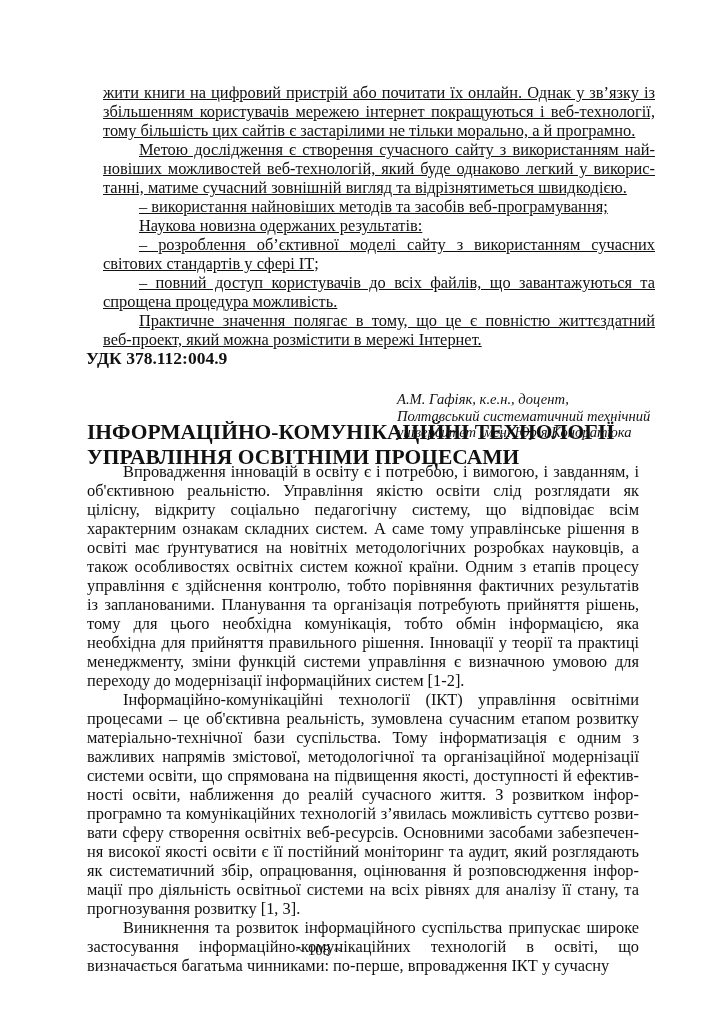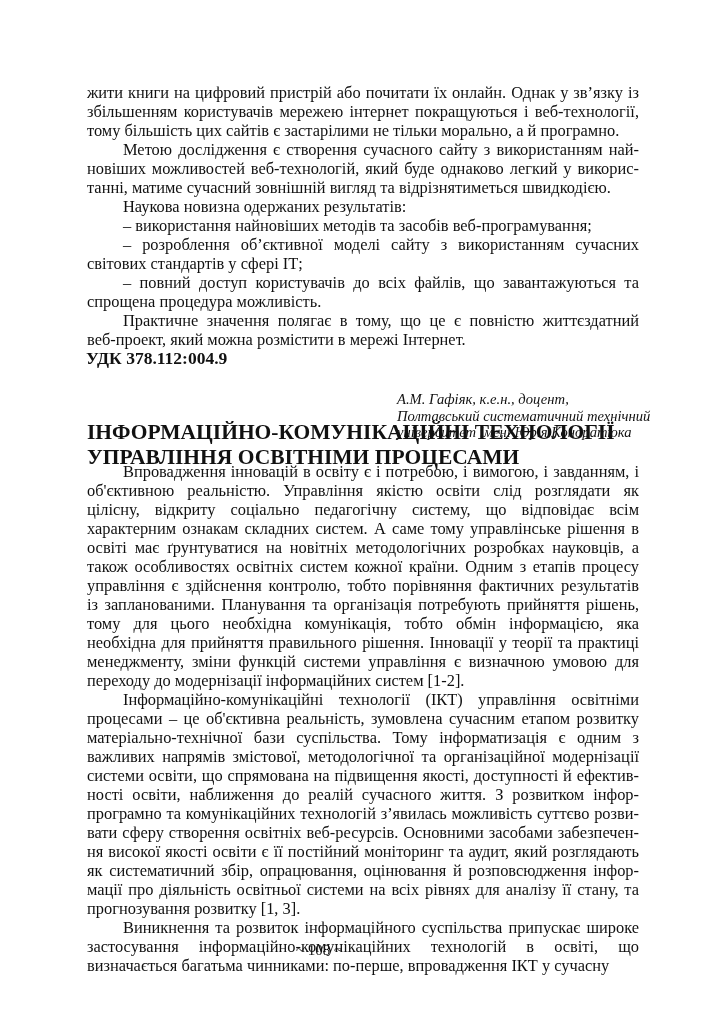--- a/index.html
+++ b/index.html
@@ -1,20 +1,20 @@
 <!DOCTYPE html>
 <html><head>
 <meta charset="utf-8">
 <style>
   html, body { margin: 0; padding: 0; }
   body {
     width: 724px; height: 1024px; background: #ffffff; position: relative; overflow: hidden;
     font-family: "Liberation Serif", "DejaVu Serif", serif; color: #111111;
   }
-  .page { position: absolute; left: 87px; top: 83px; width: 552px; }
+  .page { position: absolute; left: 103px; top: 83px; width: 552px; text-decoration: underline; }
   .p {
     font-size: 16.4px; line-height: 19px; text-align: justify; text-align-last: left;
     margin: 0; hyphens: manual;
   }
   .line { display: block; text-align: justify; text-align-last: justify; white-space: nowrap; }
   .line.last { text-align-last: left; }
   .udk { position: absolute; left: 86px; top: 348px; font-weight: bold; font-size: 17.5px; }
   .author {
     position: absolute; left: 397px; top: 391px; font-style: italic; font-size: 14.6px; line-height: 16.5px;
   }
@@ -33,24 +33,24 @@
       <span class="line">жити книги на цифровий пристрій або почитати їх онлайн. Однак у зв’язку із</span>
       <span class="line">збільшенням користувачів мережею інтернет покращуються і веб-технології,</span>
       <span class="line last">тому більшість цих сайтів є застарілими не тільки морально, а й програмно.</span>
     </div>
     <div class="p">
       <span class="line" style="padding-left: 36px;">Метою дослідження є створення сучасного сайту з використанням най-</span>
       <span class="line">новіших можливостей веб-технологій, який буде однаково легкий у викорис-</span>
       <span class="line last">танні, матиме сучасний зовнішній вигляд та відрізнятиметься швидкодією.</span>
     </div>
     <div class="p">
-      <span class="line last" style="padding-left: 36px;">Наукова новизна одержаних результатів:</span>
+      <span class="line last" style="padding-left: 36px;">– використання найновіших методів та засобів веб-програмування;</span>
     </div>
     <div class="p">
-      <span class="line last" style="padding-left: 36px;">– використання найновіших методів та засобів веб-програмування;</span>
+      <span class="line last" style="padding-left: 36px;">Наукова новизна одержаних результатів:</span>
     </div>
     <div class="p">
       <span class="line" style="padding-left: 36px;">– розроблення об’єктивної моделі сайту з використанням сучасних</span>
       <span class="line last">світових стандартів у сфері ІТ;</span>
     </div>
     <div class="p">
       <span class="line" style="padding-left: 36px;">– повний доступ користувачів до всіх файлів, що завантажуються та</span>
       <span class="line last">спрощена процедура можливість.</span>
     </div>
     <div class="p">

